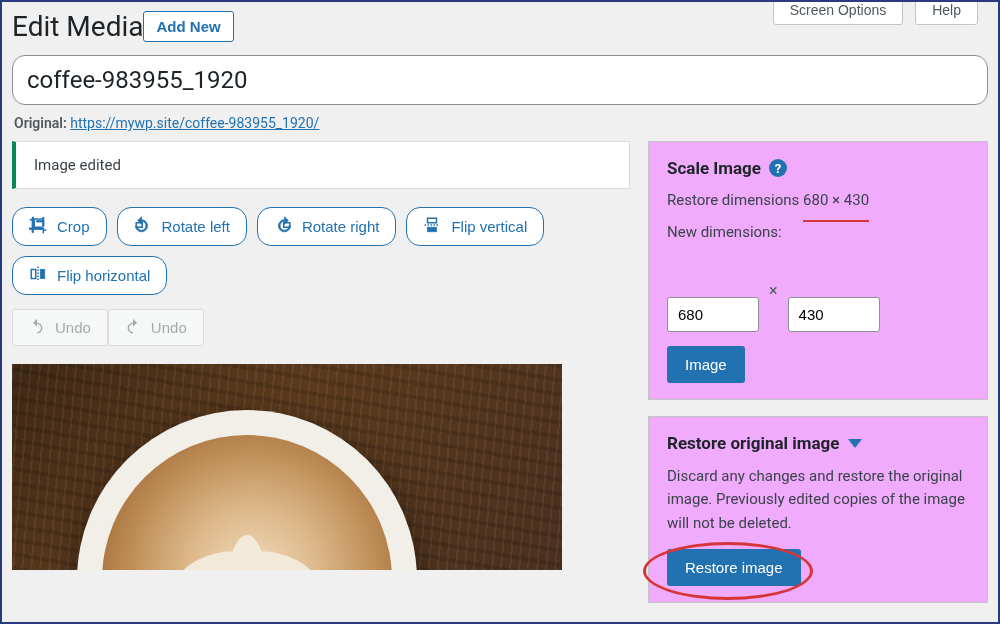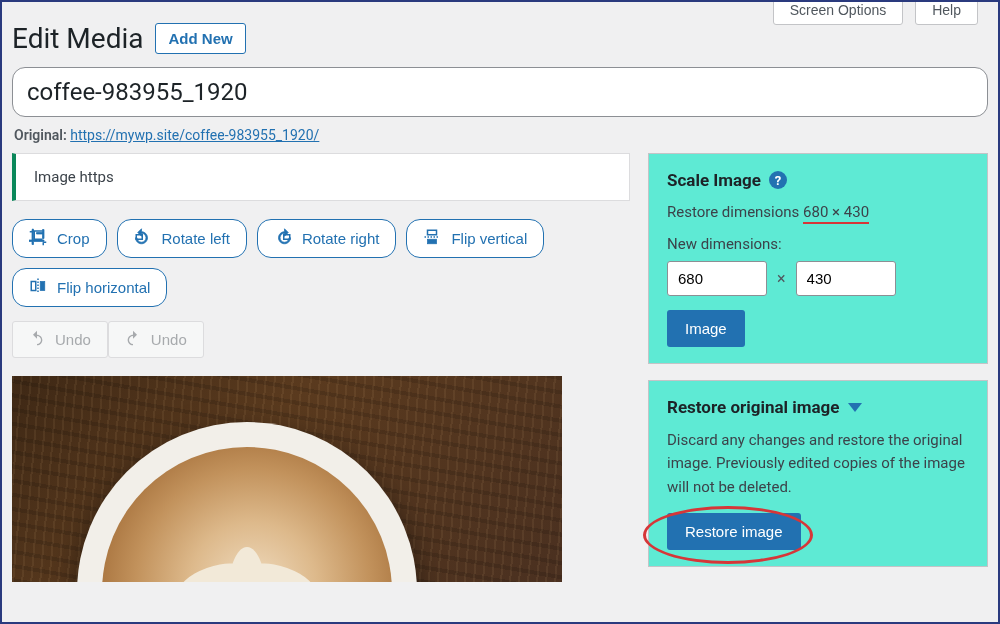--- a/index.html
+++ b/index.html
@@ -24,24 +24,23 @@
   .top-btn {
     background: #fff;
     border: 1px solid #c3c4c7;
     border-radius: 0 0 3px 3px;
     padding: 4px 16px 6px;
     font-size: 14px;
     color: #50575e;
     cursor: pointer;
   }
   .header {
-    padding: 20px 10px 6px;
-    display: flex;
-    align-items: center;
-    gap: 12px;
+    padding: 8px 10px 6px;
+    display: flex;
+    align-items: center;
   }
   h1 {
     font-size: 28px;
     font-weight: 400;
     margin: 0;
     color: #1d2327;
   }
   .add-new {
     border: 1px solid #2271b1;
     border-radius: 3px;
@@ -176,21 +175,21 @@
   }
   .foam::before { width:70px; height:30px; left:-50px; top:20px; transform:rotate(-20deg);}
   .foam::after { width:70px; height:30px; right:-50px; top:20px; transform:rotate(20deg);}
   .grain {
     position:absolute;inset:0;
     background-image:
       repeating-linear-gradient(10deg, rgba(0,0,0,.12) 0 4px, transparent 4px 14px),
       repeating-linear-gradient(95deg, rgba(255,210,150,.07) 0 2px, transparent 2px 9px);
   }
   .box {
-    background: #5eead4;
+    background: #f0abfc;
     border: 1px solid #c3c4c7;
     margin-bottom: 16px;
     padding: 16px 18px;
   }
   .box h2 {
     margin: 0 0 12px;
     font-size: 17px;
     font-weight: 700;
     display: flex;
     align-items: center;
@@ -208,39 +207,40 @@
     justify-content: center;
   }
   .orig-dim {
     font-size: 15px;
     color: #3c434a;
     margin-bottom: 4px;
     display: inline-block;
   }
   .red-underline {
     border-bottom: 2px solid #d63638;
-    padding-bottom: 1px;
+    padding-bottom: 11px;
   }
   .new-dim-label {
     font-size: 15px;
     color: #3c434a;
     margin: 10px 0 8px;
   }
   .dim-row {
     display: flex;
     align-items: center;
     gap: 10px;
     margin-bottom: 14px;
   }
   .dim-input {
-    width: 100px;
+    width: 92px;
     padding: 8px 10px;
     font-size: 15px;
     border: 1px solid #8c8f94;
     border-radius: 3px;
+    margin-top: 48px;
   }
   .x-sep { color: #50575e; }
   .primary-btn {
     background: #2271b1;
     color: #fff;
     border: none;
     border-radius: 3px;
     padding: 10px 18px;
     font-size: 15px;
     cursor: pointer;
@@ -292,21 +292,21 @@
 
 <input class="title-input" value="coffee-983955_1920" style="">
 
 <div class="permalink">
   <span class="permalink-label">Original:</span>
   <a href="#" class="permalink-url">https://mywp.site/coffee-983955_1920/</a>
 </div>
 
 <div class="columns">
   <div class="left">
-    <div class="notice">Image https</div>
+    <div class="notice">Image edited</div>
 
     <div class="toolbar">
       <button class="tool-btn">
         <span><svg width="18" height="18" viewBox="0 0 24 24">
               <path d="M6 2v14h14v2H6v4H4v-4H0v-2h4V2h2zm12 0v12h2V2h-2zm-8 4h8v2h-8V6z" transform="translate(0 0)" fill="#2271b1"></path>
               <path d="M5 1v4M1 5h4M18 4H7v11h11" fill="none" stroke="#2271b1" stroke-width="2"></path>
               <path d="M19 23v-4M23 19h-4" fill="none" stroke="#2271b1" stroke-width="2"></path>
             </svg></span>
         <span>Crop</span>
       </button>

